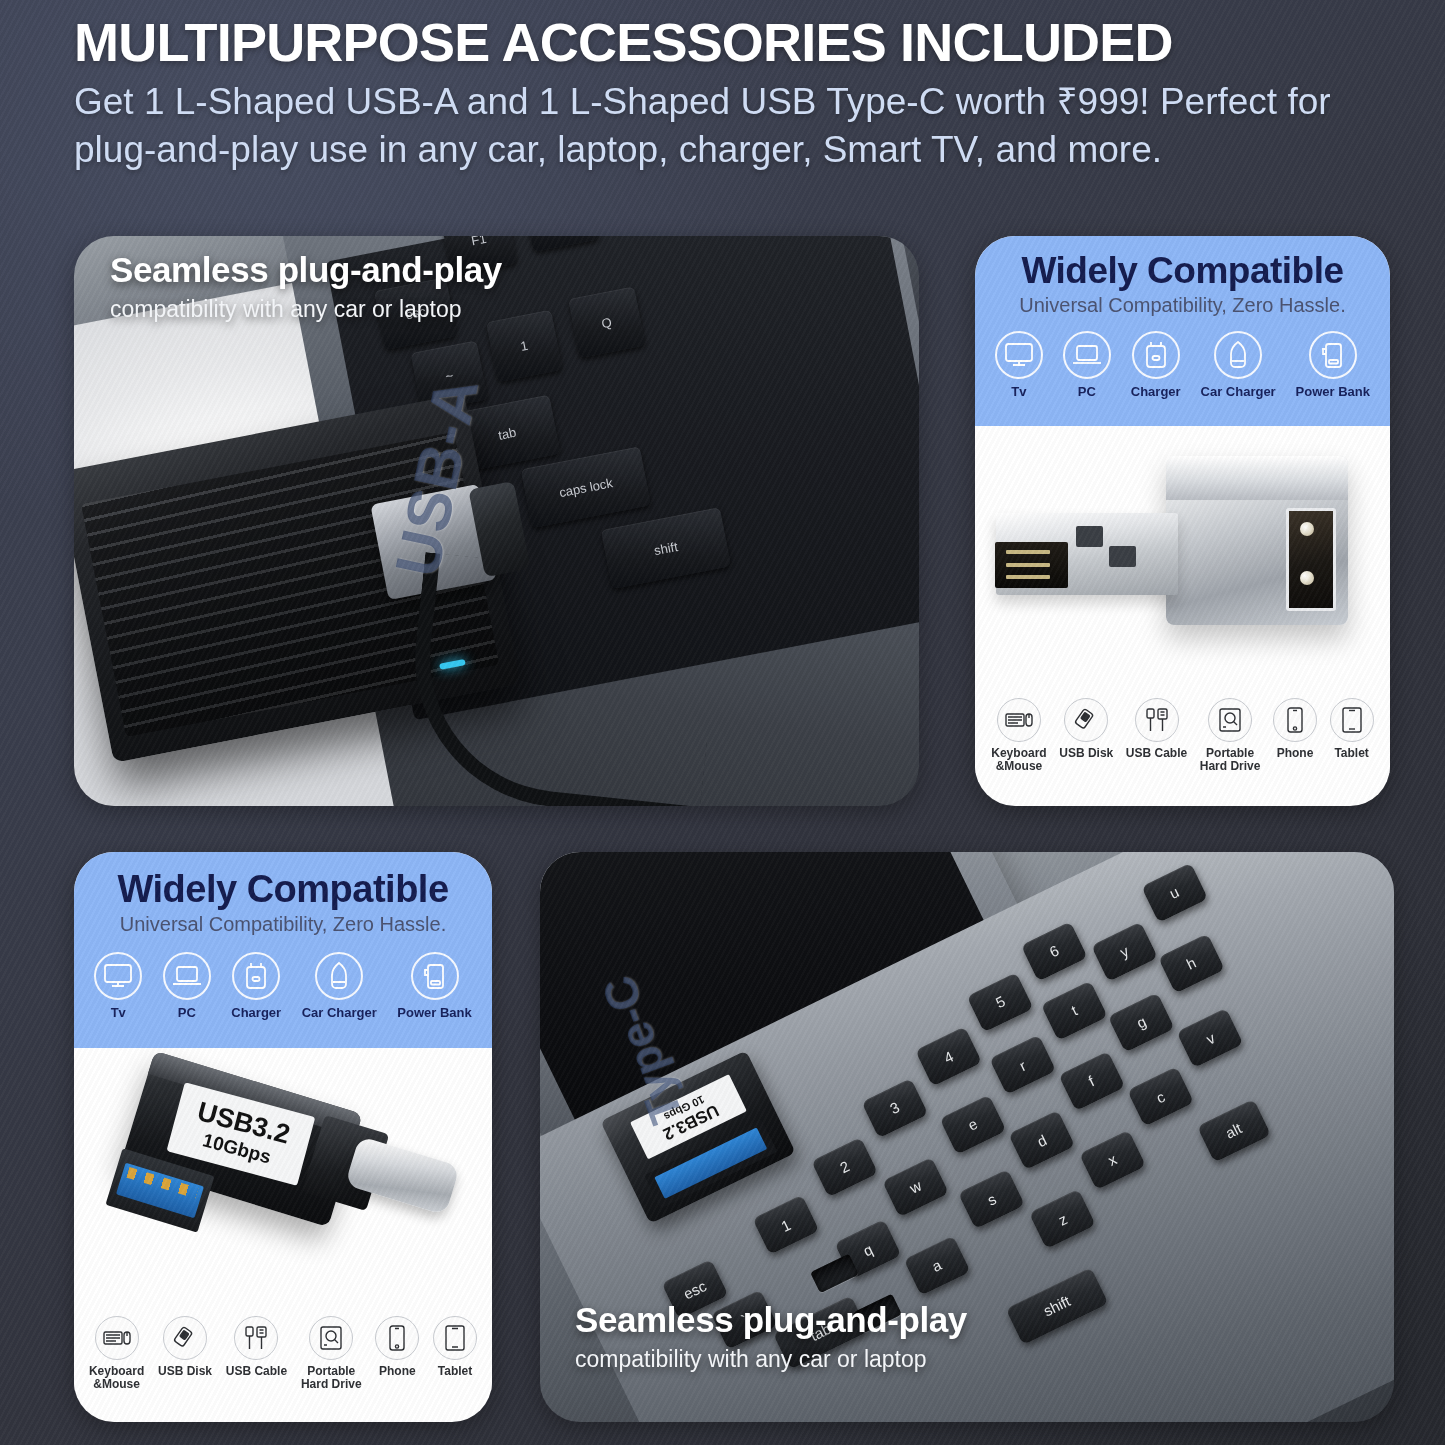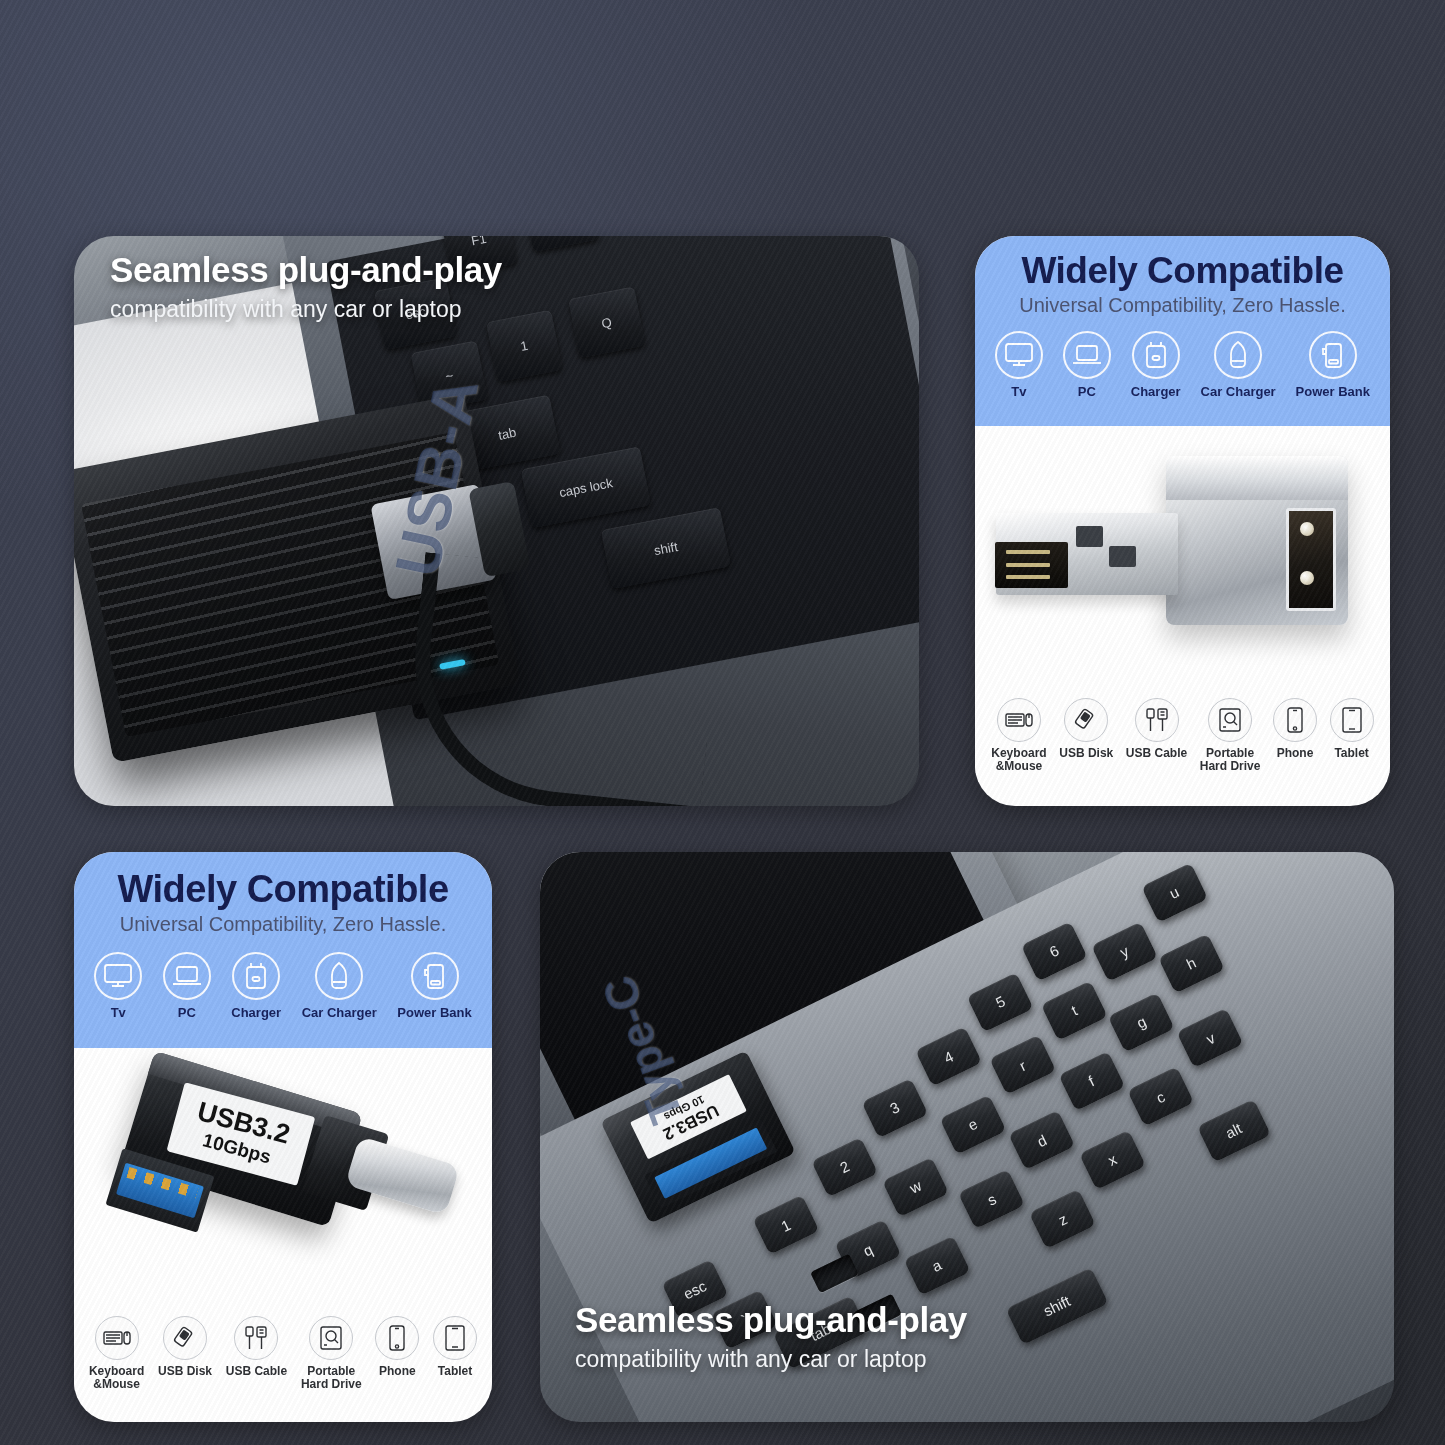--- a/index.html
+++ b/index.html
@@ -380,20 +380,24 @@
     text-shadow: 0 3px 8px rgba(0,0,0,.55);
   }
   .cap-h { color:#ffffff; font-weight:700; letter-spacing:-0.4px; }
   .cap-s { color:#f2f4f7; font-weight:400; }
 </style>
 </head>
 <body>
 
 <div id="stage">
 
+  <div class="header">
+    <div class="headline">MULTIPURPOSE ACCESSORIES INCLUDED</div>
+    <div class="subhead">Get 1 L-Shaped USB-A and 1 L-Shaped USB Type-C worth ₹999! Perfect for plug-and-play use in any car, laptop, charger, Smart TV, and more.</div>
+  </div>
 
   <div class="panel" id="panelA">
     <div class="photoA">
       <div class="marble"></div>
 
       <div class="laptopA">
         <div class="deck"></div>
         <div class="keycapA" style="left:26%;top:5%;width:11%;height:8%;">F1</div>
         <div class="keycapA" style="left:40%;top:4%;width:11%;height:8%;">2</div>
         <div class="keycapA" style="left:13%;top:13%;width:12%;height:8%;">esc</div>

